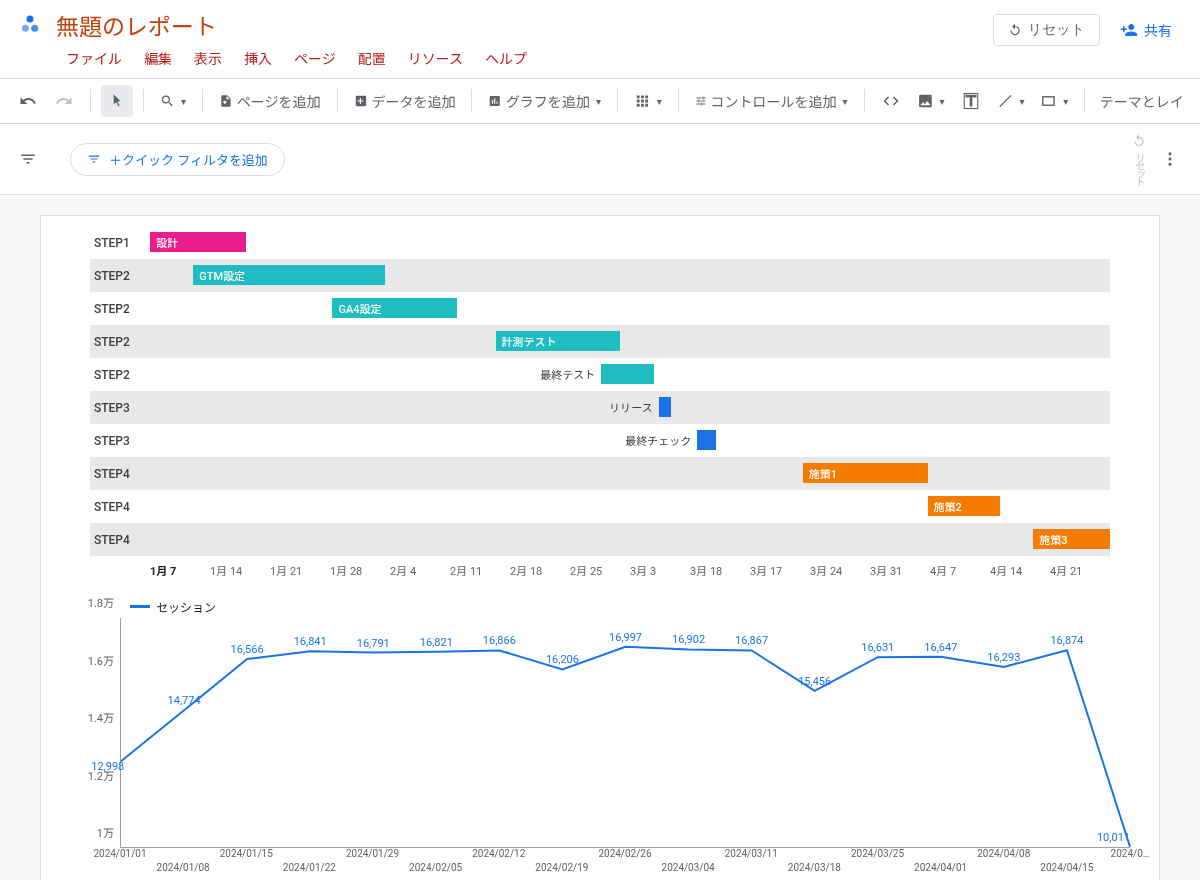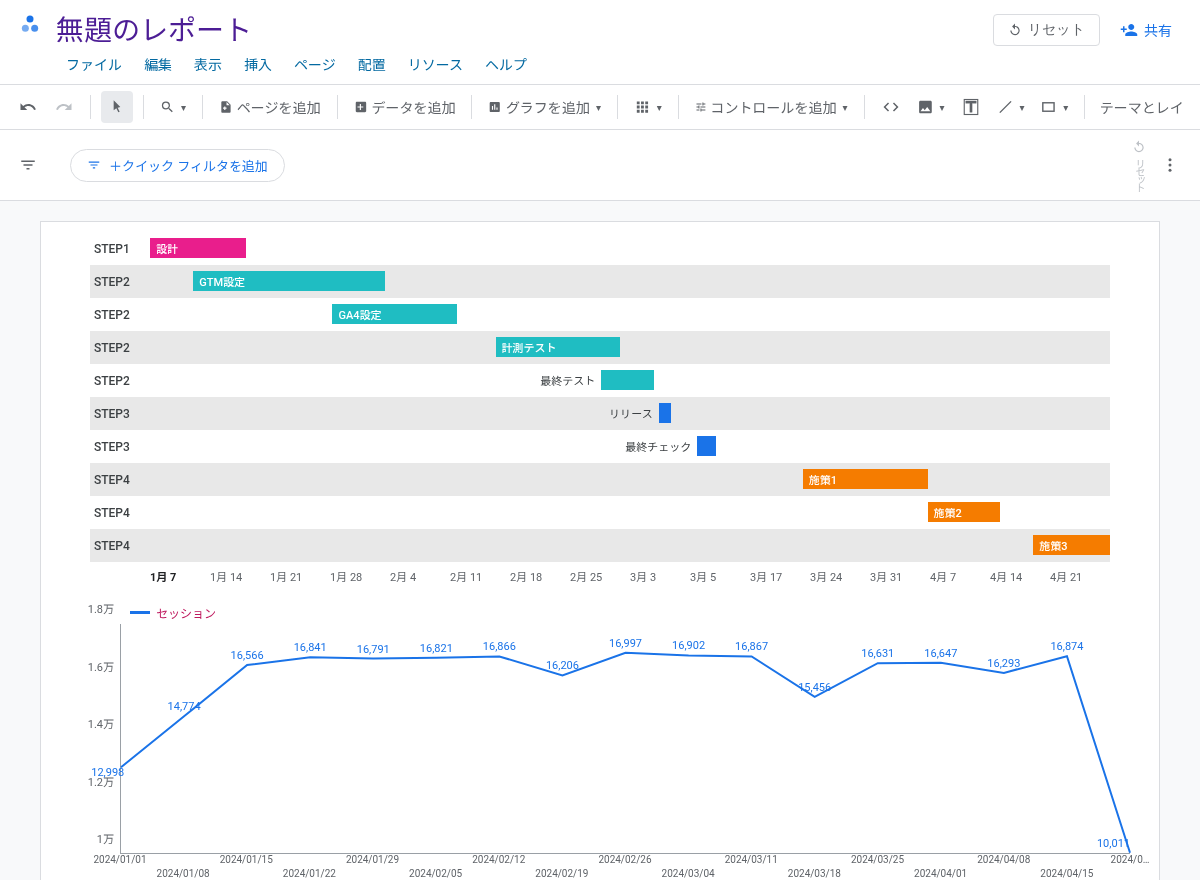--- a/index.html
+++ b/index.html
@@ -1,22 +1,22 @@
 <!DOCTYPE html>
 <html><head>
 <meta charset="utf-8">
 <style>
 * { box-sizing: border-box; margin: 0; padding: 0; }
 body { font-family: "Roboto", "Noto Sans JP", Arial, sans-serif; font-size: 13px; color: #3c4043; background: #fff; overflow: hidden; }
 .header { display: flex; align-items: flex-start; padding: 8px 16px 0; }
 .logo { width: 28px; height: 28px; margin-right: 12px; margin-top: 4px; }
 .title-area { flex: 1; }
-.doc-title { font-size: 28px; color: #4c1d95; font-weight: 400; margin-bottom: 2px; }
+.doc-title { font-size: 23px; color: #c2410c; font-weight: 400; margin-bottom: 2px; }
 .menubar { display: flex; gap: 2px; }
-.menu-item { padding: 4px 10px; font-size: 14px; color: #0369a1; cursor: pointer; border-radius: 4px; }
+.menu-item { padding: 4px 10px; font-size: 14px; color: #b91c1c; cursor: pointer; border-radius: 4px; }
 .header-actions { display: flex; gap: 8px; align-items: center; margin-top: 6px; }
 .btn-reset { display: flex; align-items: center; gap: 6px; padding: 6px 14px; border: 1px solid #dadce0; border-radius: 4px; background: #fff; color: #5f6368; font-size: 14px; cursor: pointer; }
 .btn-share { display: flex; align-items: center; gap: 6px; padding: 6px 12px; color: #1a73e8; font-size: 14px; cursor: pointer; }
 .toolbar { display: flex; align-items: center; gap: 4px; padding: 6px 12px; border-top: 1px solid #dadce0; border-bottom: 1px solid #dadce0; margin-top: 6px; }
 .tb-btn { display: flex; align-items: center; justify-content: center; min-width: 32px; height: 32px; padding: 0 6px; border-radius: 4px; cursor: pointer; color: #5f6368; gap: 4px; font-size: 14px; }
 .tb-btn.active { background: #e8eaed; }
 .tb-sep { width: 1px; height: 24px; background: #dadce0; margin: 0 6px; }
 .tb-label { white-space: nowrap; }
 .caret { font-size: 10px; margin-left: 2px; }
 .filterbar { display: flex; align-items: center; gap: 28px; padding: 10px 14px; border-bottom: 1px solid #dadce0; }
@@ -38,21 +38,21 @@
 .gantt-bar.teal { background: #1fbdc2; }
 .gantt-bar.blue { background: #1a73e8; }
 .gantt-bar.orange { background: #f57c00; }
 .gantt-bar .bar-label-outside { position: absolute; right: 100%; margin-right: 6px; color: #3c4043; font-size: 11px; font-weight: 400; }
 .gantt-axis { display: flex; margin-left: 60px; margin-top: 6px; }
 .gantt-tick { font-size: 11px; color: #5f6368; flex: 1; white-space: nowrap; }
 .gantt-tick.bold { font-weight: 700; color: #202124; }
 
 
 .linechart { position: relative; width: 1060px; height: 280px; margin: 20px auto 0; }
-.legend { position: absolute; left: 60px; top: 0; display: flex; align-items: center; gap: 6px; font-size: 12px; color: #be185d; }
+.legend { position: absolute; left: 60px; top: 0; display: flex; align-items: center; gap: 6px; font-size: 12px; color: #0f172a; }
 .legend-swatch { width: 20px; height: 3px; background: #1a73e8; }
 .y-axis { position: absolute; left: 0; top: 20px; bottom: 30px; width: 50px; }
 .y-tick { position: absolute; right: 6px; font-size: 11px; color: #5f6368; transform: translateY(-50%); }
 .plot { position: absolute; left: 50px; right: 0; top: 20px; bottom: 30px; border-left: 1px solid #9aa0a6; border-bottom: 1px solid #9aa0a6; }
 .x-axis { position: absolute; left: 50px; right: 0; bottom: 0; height: 30px; }
 .x-tick { position: absolute; font-size: 10px; color: #5f6368; transform: translateX(-50%); white-space: nowrap; }
 .x-tick.lower { top: 14px; }
 .data-label { position: absolute; font-size: 11px; color: #1a73e8; transform: translate(-50%, -120%); white-space: nowrap; }
 svg.line-svg { position: absolute; left: 0; top: 0; width: 100%; height: 100%; overflow: visible; }
 .dlabel-side { transform: translate(8px, -50%); }
@@ -293,21 +293,21 @@
         <div class="gantt-axis">
           <div class="gantt-tick bold">1月 7</div>
           <div class="gantt-tick">1月 14</div>
           <div class="gantt-tick">1月 21</div>
           <div class="gantt-tick">1月 28</div>
           <div class="gantt-tick">2月 4</div>
           <div class="gantt-tick">2月 11</div>
           <div class="gantt-tick">2月 18</div>
           <div class="gantt-tick">2月 25</div>
           <div class="gantt-tick">3月 3</div>
-          <div class="gantt-tick">3月 5</div>
+          <div class="gantt-tick">3月 18</div>
           <div class="gantt-tick">3月 17</div>
           <div class="gantt-tick">3月 24</div>
           <div class="gantt-tick">3月 31</div>
           <div class="gantt-tick">4月 7</div>
           <div class="gantt-tick">4月 14</div>
           <div class="gantt-tick">4月 21</div>
         </div>
       </div>
     <div class="linechart" id="linechart">
         <div class="legend">

